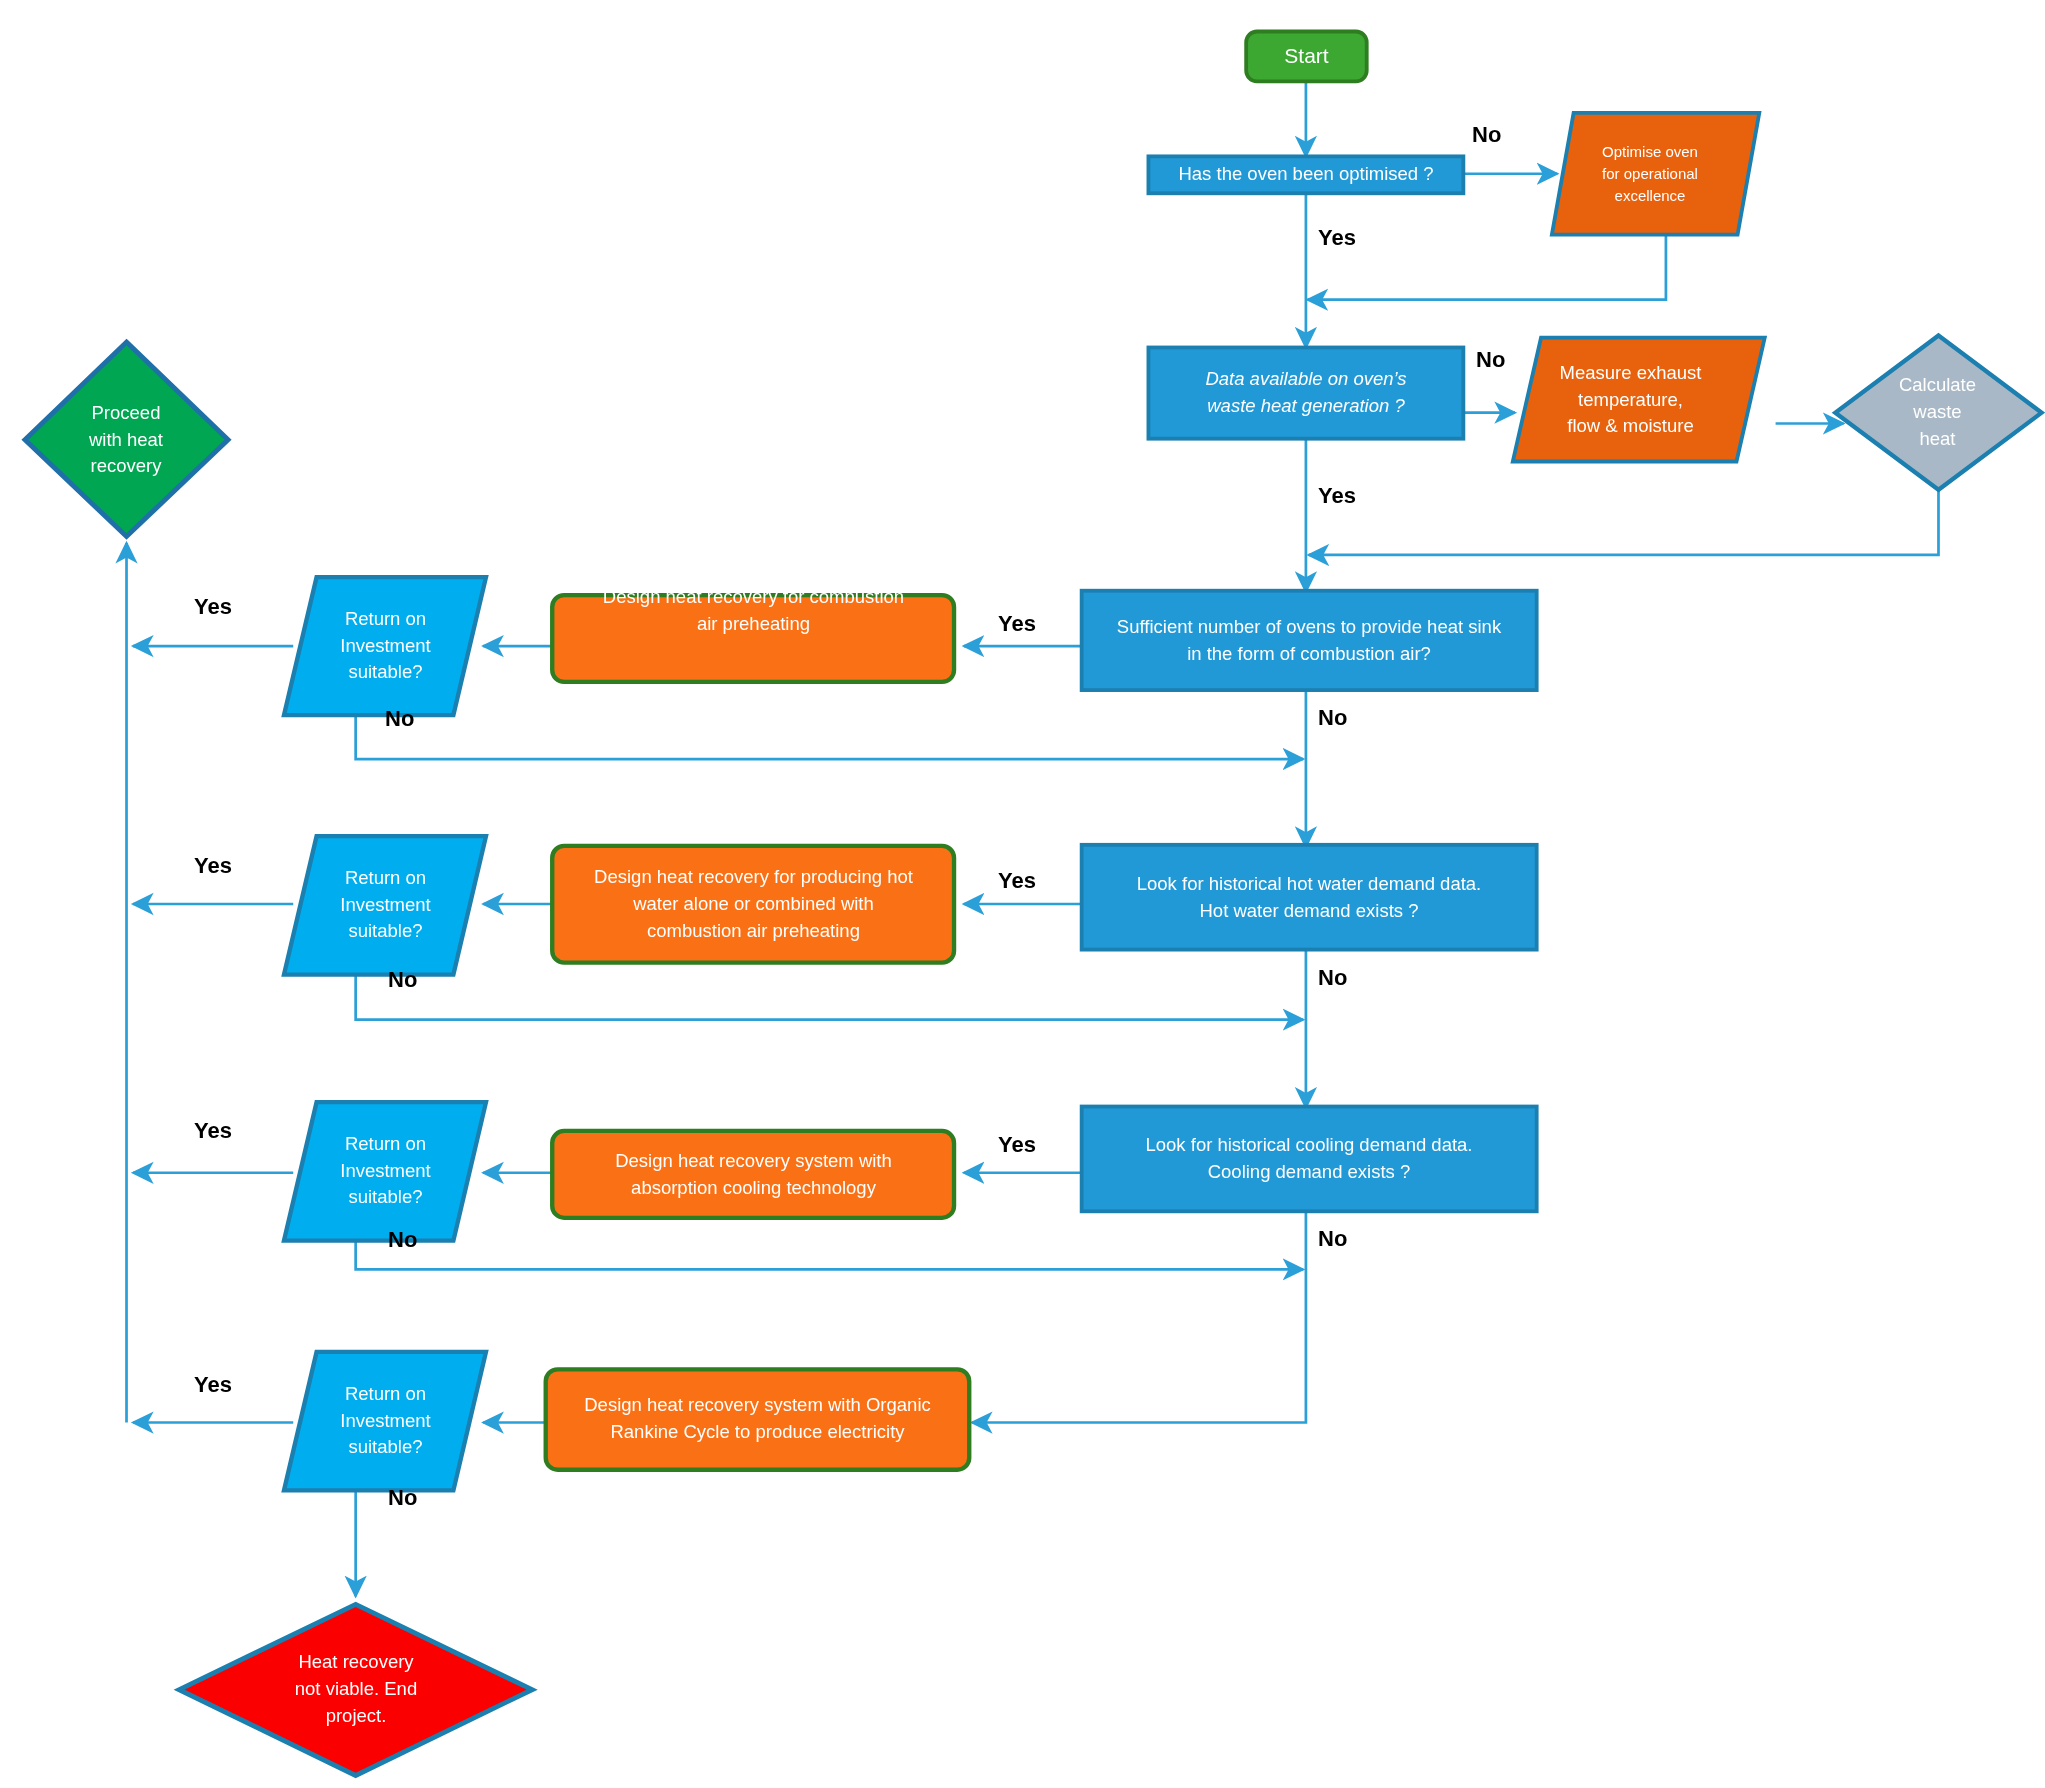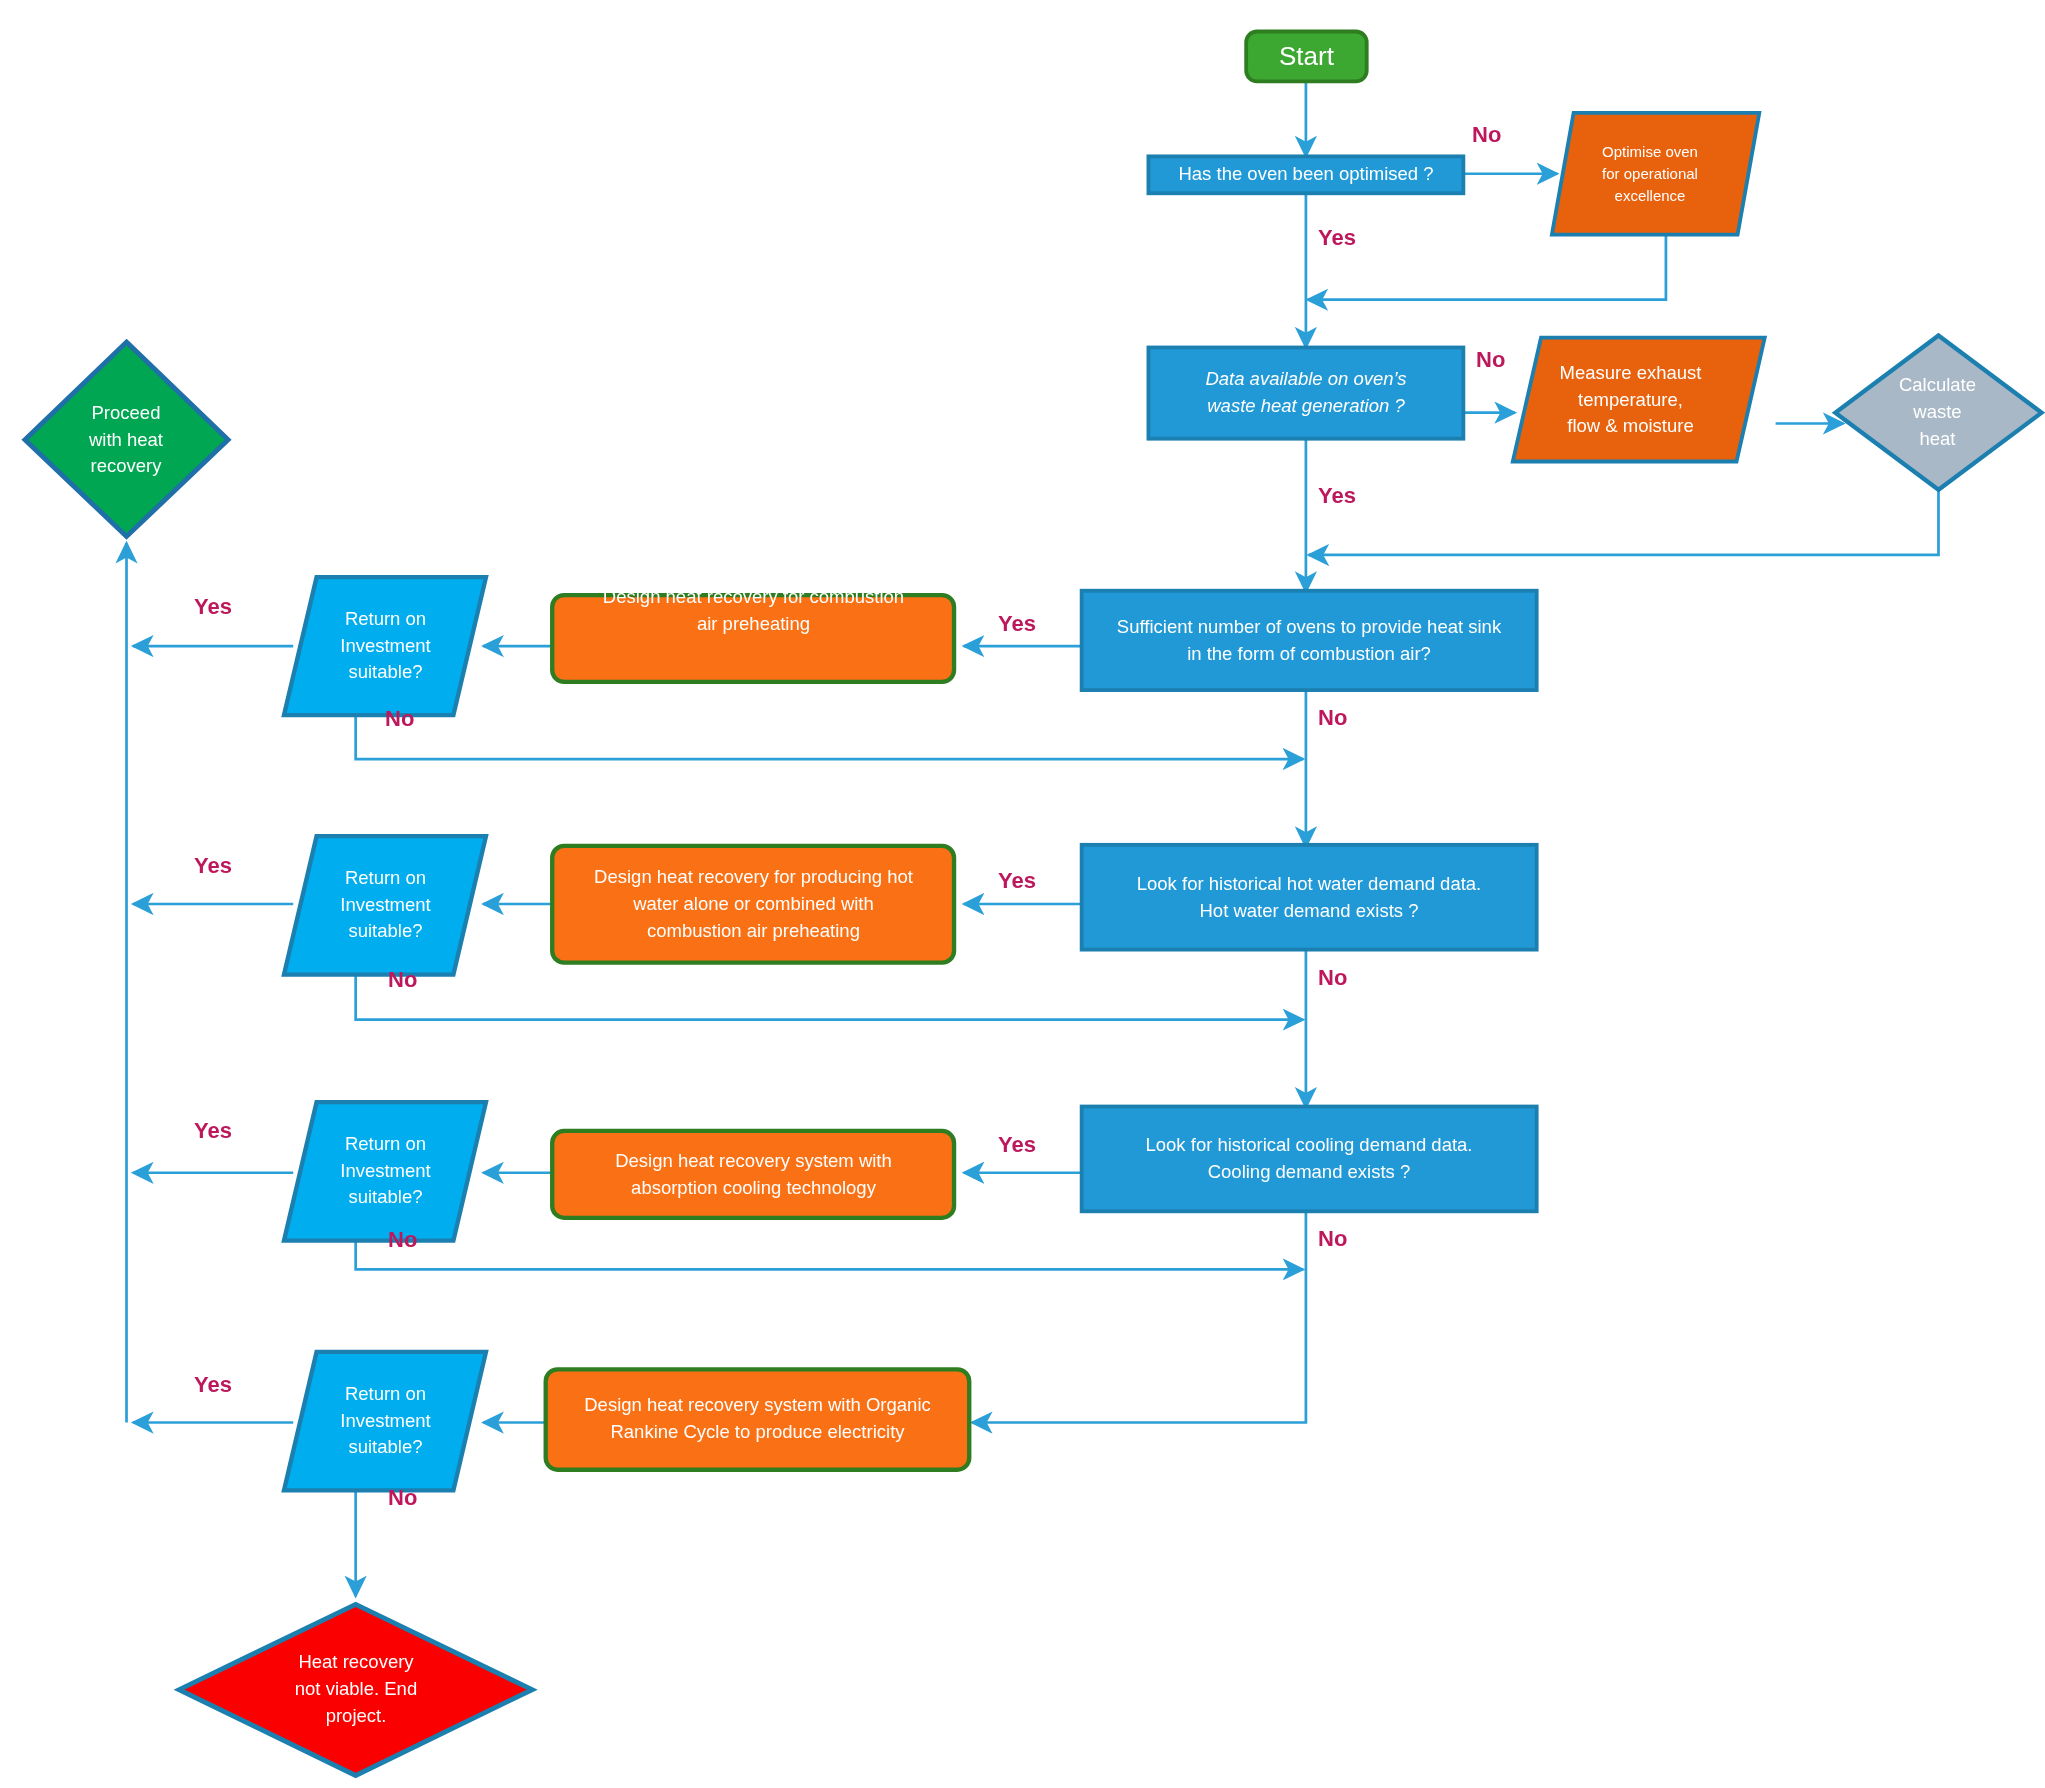--- a/index.html
+++ b/index.html
@@ -2,21 +2,21 @@
 <html style="font-size:8.7px"><head>
 <meta charset="utf-8">
 <style>
   html,body{margin:0;padding:0;background:#ffffff;}
   body{font-family:"Liberation Sans", sans-serif;}
   #root{position:relative;width:2046px;height:1789px;background:#ffffff;overflow:hidden;}
   svg.layer{position:absolute;left:0;top:0;width:2046px;height:1789px;}
   .nodeText{position:absolute;display:flex;align-items:center;justify-content:center;
             text-align:center;color:#ffffff;line-height:1.45;pointer-events:none;
             font-family:"Liberation Sans", sans-serif;}
-  .edgeLabel{position:absolute;color:#be185d;font-weight:bold;
+  .edgeLabel{position:absolute;color:#000000;font-weight:bold;
              font-family:"Liberation Sans", sans-serif;white-space:nowrap;}
 </style>
 </head>
 <body>
 
 <div id="root">
 
   <svg class="layer" viewBox="0 0 3768 3295" preserveAspectRatio="none">
     <defs>
       <marker id="arrow" markerWidth="9" markerHeight="9" refX="7.6" refY="4.5" orient="auto" markerUnits="strokeWidth">
@@ -115,21 +115,21 @@
 
     <polygon points="583,2030 895,2030 835,2285 523,2285" fill="#00AEEF" stroke="#1B7FB0" stroke-width="8"></polygon>
 
     <rect x="1005" y="2522" width="780" height="185" rx="22" ry="22" fill="#FA7014" stroke="#2E7D20" stroke-width="8"></rect>
 
     <polygon points="583,2490 895,2490 835,2745 523,2745" fill="#00AEEF" stroke="#1B7FB0" stroke-width="8"></polygon>
 
     <polygon points="655,2955 980,3112 655,3270 330,3112" fill="#FA0000" stroke="#1B7FB0" stroke-width="9"></polygon>
   </svg>
 
-  <div class="nodeText" style="left:1246px;top:31.5px;width:121px;height:50px;font-size:26px;">Start</div>
+  <div class="nodeText" style="left:1246px;top:31.5px;width:121px;height:50px;font-size:21px;">Start</div>
 
   <div class="nodeText" style="left:1154px;top:156px;width:304px;height:37px;font-size:18.5px;">Has the oven been optimised ?</div>
 
   <div class="nodeText" style="left:1563px;top:113px;width:174px;height:122px;font-size:15px;white-space:pre-line;">Optimise oven
 for operational
 excellence</div>
 
   <div class="nodeText" style="left:1154px;top:347px;width:304px;height:91px;font-size:18.5px;white-space:pre-line;font-style:italic;">Data available on oven’s
 waste heat generation ?</div>
 

